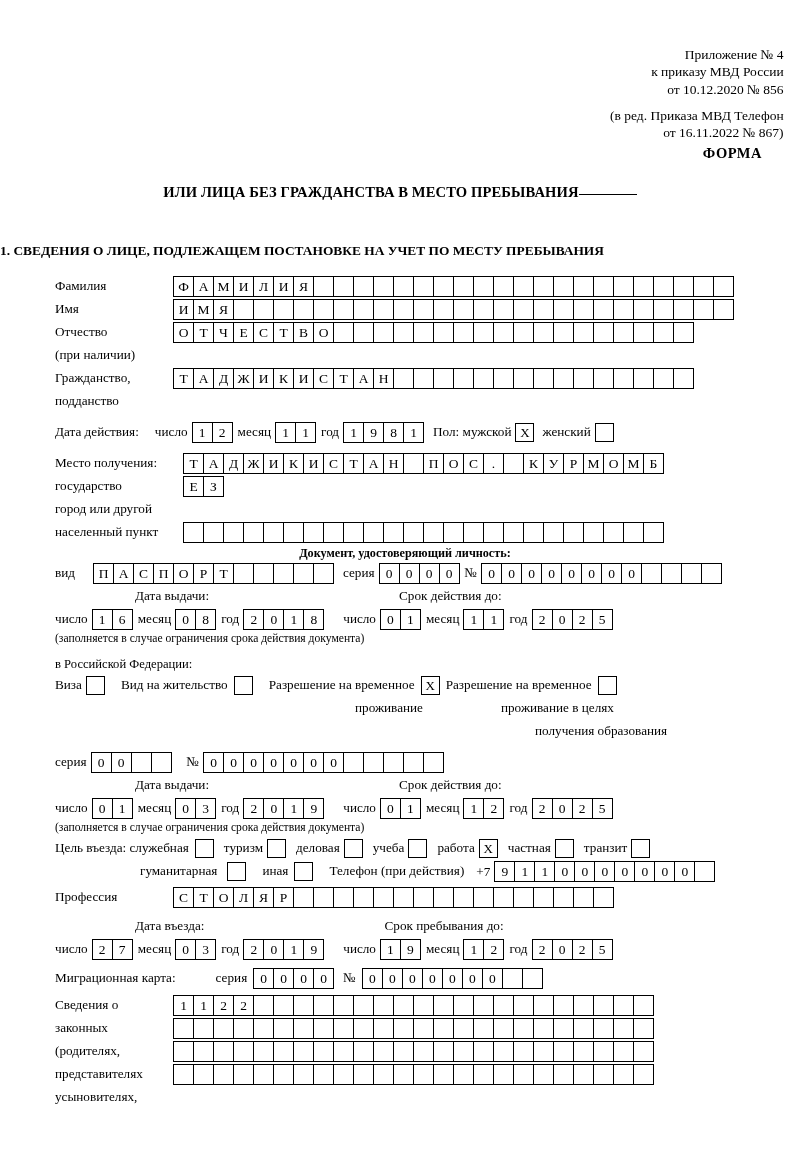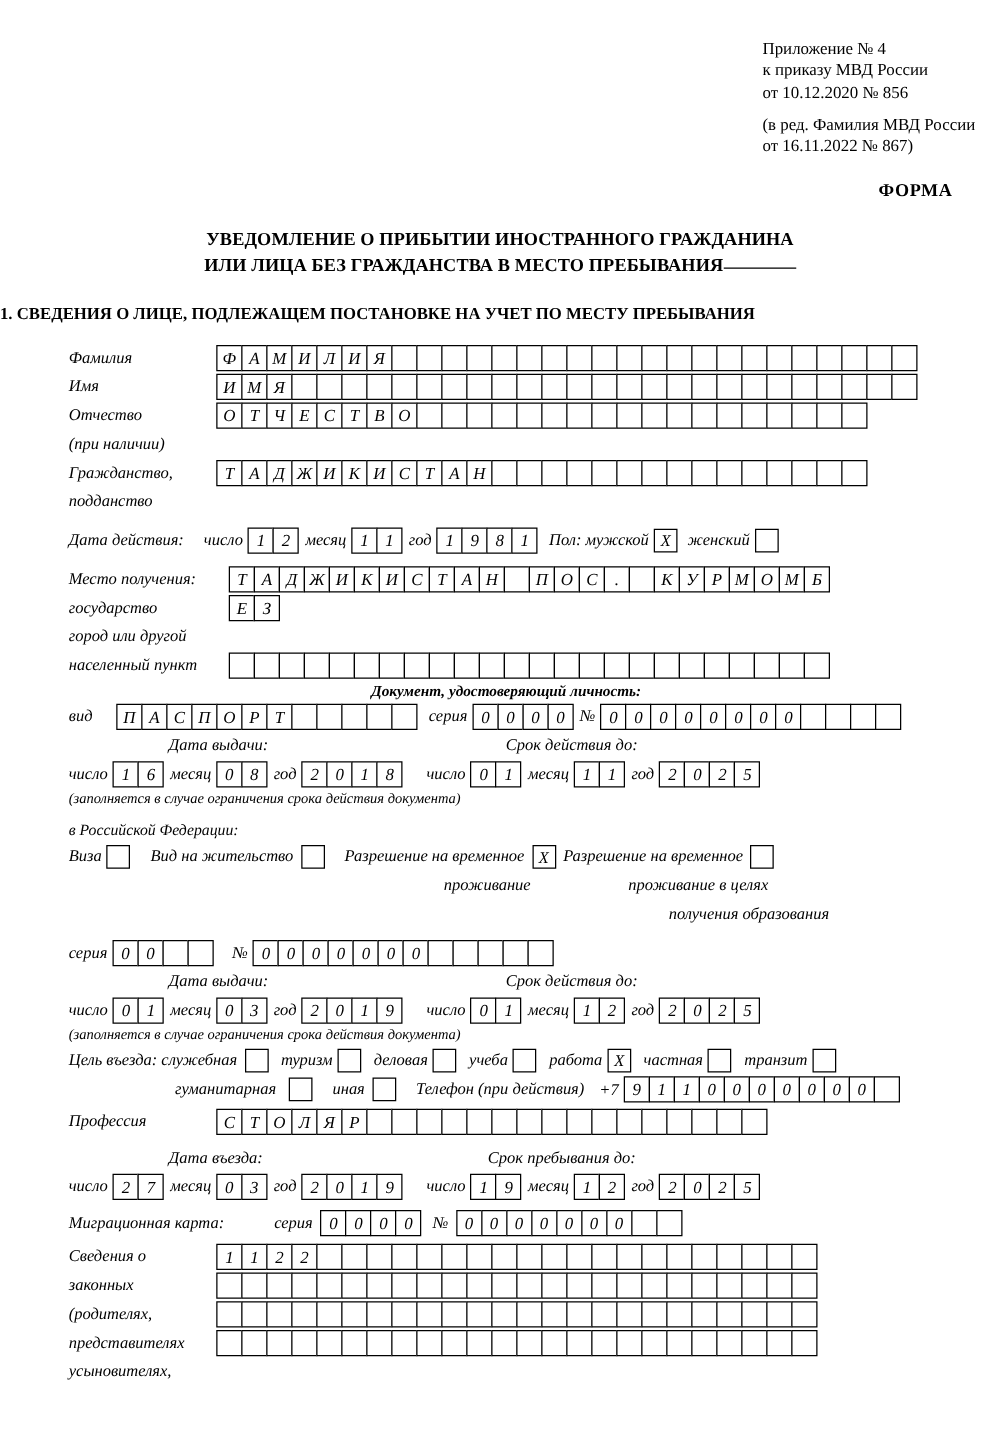--- a/index.html
+++ b/index.html
@@ -18,24 +18,24 @@
   .page {
     position: relative;
     width: 800px;
     height: 1163px;
     padding: 0;
     box-sizing: border-box;
   }
   .header-block {
     position: absolute;
     left: 610px;
-    top: 30px;
+    top: 46px;
     font-size: 13.5px;
     line-height: 1.28;
-    text-align: left;
+    text-align: right;
   }
   .header-block .gap { height: 9px; }
   .forma {
     position: absolute;
     right: 38px;
     top: 145px;
     font-weight: bold;
     font-size: 14.5px;
     letter-spacing: 0.5px;
   }
@@ -63,21 +63,20 @@
     top: 243px;
     font-weight: bold;
     font-size: 13.4px;
   }
   .form-area {
     position: absolute;
     left: 55px;
     top: 276px;
     width: 700px;
     font-size: 13.2px;
-    font-style: italic;
   }
   .row {
     display: flex;
     align-items: center;
     min-height: 21px;
     margin-bottom: 2px;
     white-space: nowrap;
   }
   .lbl {
     font-size: 13.2px;
@@ -146,28 +145,27 @@
 </head>
 <body>
 
 <div class="page">
 
   <div class="header-block">
     <div>Приложение № 4</div>
     <div>к приказу МВД России</div>
     <div>от 10.12.2020 № 856</div>
     <div class="gap"></div>
-    <div>(в ред. Фамилия МВД России</div>
+    <div>(в ред. Приказа МВД Телефон</div>
     <div>от 16.11.2022 № 867)</div>
   </div>
 
   <div class="forma">ФОРМА</div>
 
   <div class="title">
-    <div>УВЕДОМЛЕНИЕ О ПРИБЫТИИ ИНОСТРАННОГО ГРАЖДАНИНА</div>
     <div><span>ИЛИ ЛИЦА БЕЗ ГРАЖДАНСТВА В МЕСТО ПРЕБЫВАНИЯ</span><span class="underline"></span></div>
   </div>
 
   <div class="section1">1. СВЕДЕНИЯ О ЛИЦЕ, ПОДЛЕЖАЩЕМ ПОСТАНОВКЕ НА УЧЕТ ПО МЕСТУ ПРЕБЫВАНИЯ</div>
 
   <div class="form-area">
 
     <div class="row">
       <span class="lbl label-col">Фамилия</span>
       <span class="boxes">

